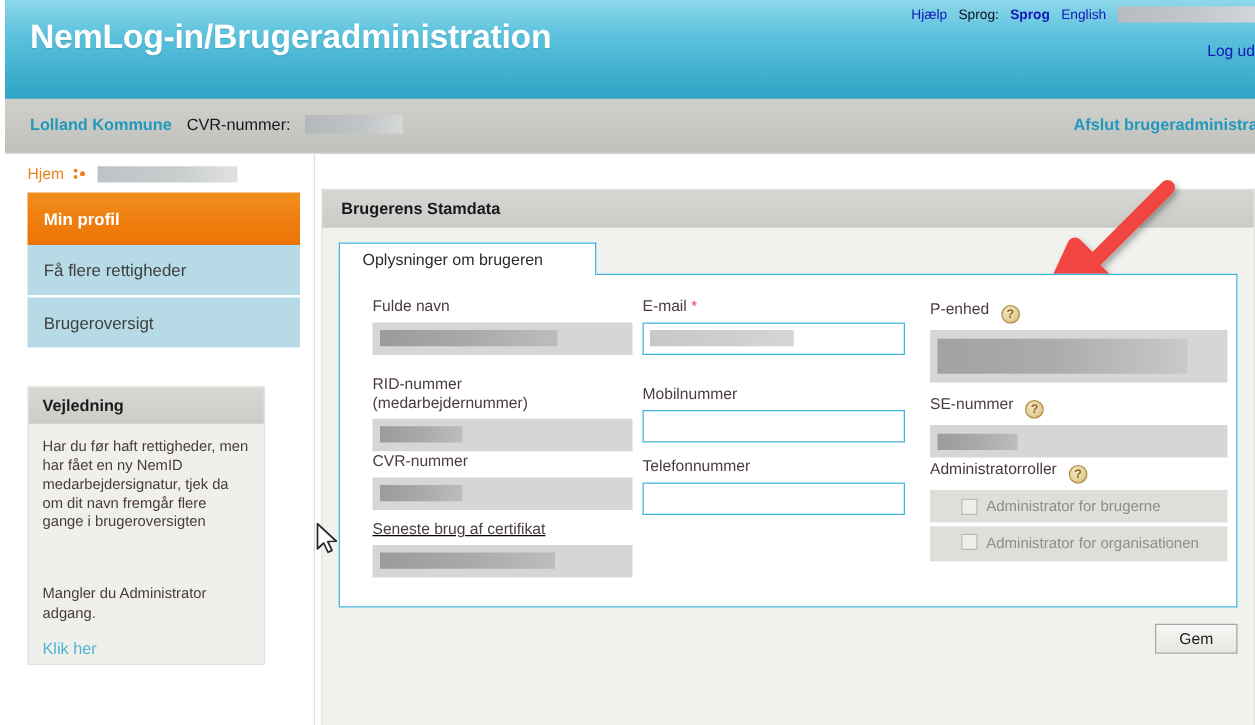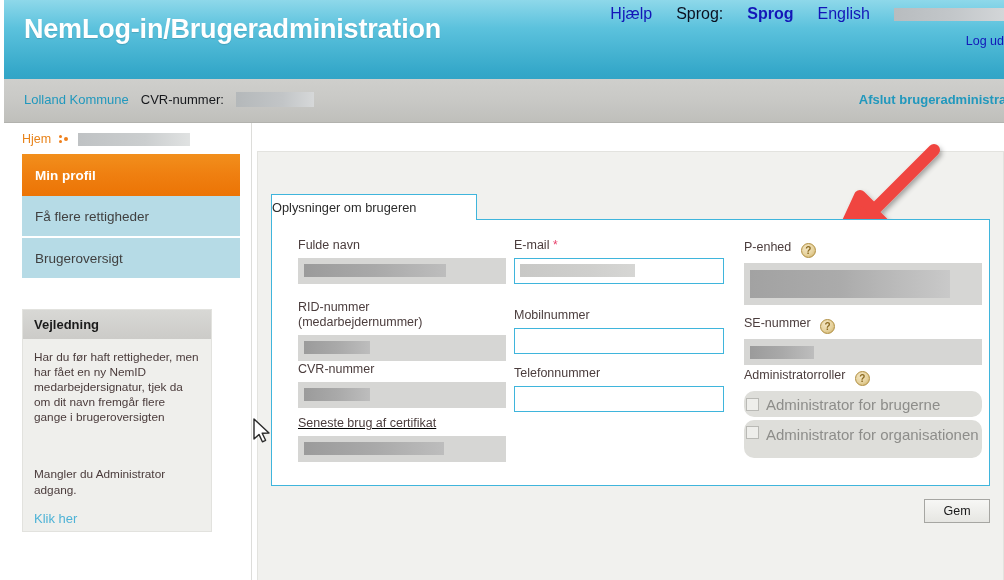--- a/index.html
+++ b/index.html
@@ -33,22 +33,22 @@
     color: #ffffff;
     letter-spacing: -0.2px;
     white-space: nowrap;
     text-shadow: 0 1px 1px rgba(0,0,0,0.13);
   }
   .util-row {
     position: absolute;
     right: 0px; top: 5px;
     display: flex;
     align-items: center;
-    gap: 24px;
-    font-size: 16px;
+    gap: 9px;
+    font-size: 11px;
     white-space: nowrap;
   }
   .util-link {
     color: #1316b8;
     text-decoration: none;
     cursor: pointer;
   }
   .util-static { color: #0b1020; text-align: center; }
   .util-link.bold { font-weight: bold; }
   .redact-inline {
@@ -75,21 +75,21 @@
     border-bottom: 1px solid #b2b2ae;
   }
   .org-left {
     position: absolute;
     left: 20px; top: 13px;
     display: flex; align-items: center; gap: 12px;
     white-space: nowrap;
   }
   .org-name {
     font-size: 13px;
-    font-weight: normal;
+    font-weight: bold;
     color: #2198bd;
     text-align: right;
   }
   .org-cvr-label {
     font-size: 13px;
     color: #16181c;
   }
   .redact-cvr {
     display: inline-block;
     width: 78px; height: 15px;
@@ -237,20 +237,21 @@
     height: 292px;
   }
   .tab {
     position: absolute;
     left: 0; top: 0;
     width: 206px; height: 26px;
     background: #ffffff;
     border: 1px solid #3fb5dc;
     border-bottom: none;
     display: flex; align-items: center;
+    padding-left: 18px;
     font-size: 12.8px;
     color: #2c2c2c;
     z-index: 3;
     cursor: pointer;
   }
   .tab-content {
     position: absolute;
     left: 0; top: 25px; right: 0; bottom: 0;
     background: #ffffff;
     border: 1px solid #3fb5dc;
@@ -322,29 +323,28 @@
     line-height: 13px;
     vertical-align: -3px;
     margin-left: 6px;
     cursor: pointer;
   }
 
   .cbrow {
     height: 26px;
     background: #dededa;
     display: flex; align-items: center;
-    padding-left: 2px;
+    padding-left: 25px;
     margin-bottom: 3px;
-    font-size: 15px;
+    font-size: 12px;
     color: #8d8d8a;
     white-space: nowrap;
-    border-radius: 10px;
   }
   .cbrow.two {
-    height: 38px;
+    height: 28px;
     align-items: flex-start;
     padding-top: 5px;
     white-space: normal;
     line-height: 1.35;
   }
   .cbox {
     width: 13px; height: 13px;
     background: #eeeeeb;
     border: 1px solid #b9b9b5;
     margin-right: 7px;
@@ -430,20 +430,21 @@
           <div class="guide-p2">Mangler du Administrator adgang.</div>
           <span class="guide-link">Klik her</span>
         </div>
       </div>
 
     </div>
 
     <div class="main-col">
 
       <div class="panel">
+        <div class="panel-head">Brugerens Stamdata</div>
 
         <div class="tabwrap">
           <div class="tab">Oplysninger om brugeren</div>
           <div class="tab-content">
             <div class="form-grid">
 
               <div class="col col-a">
 
                 <div class="fld" style="top:18px;">
                   <div class="fld-label">Fulde navn</div>

